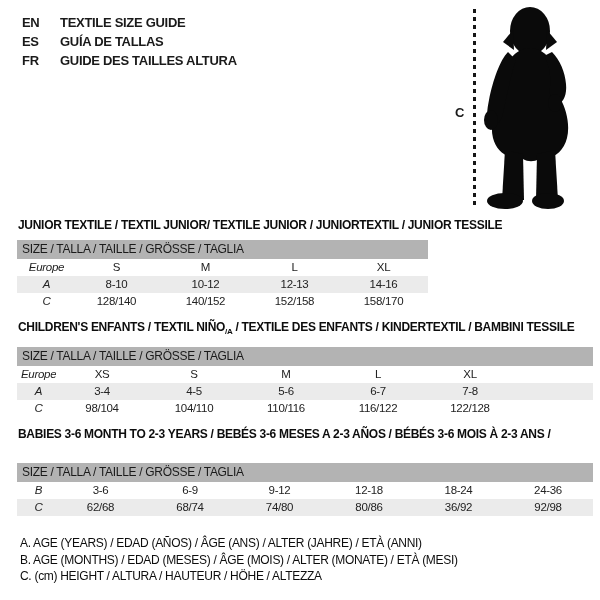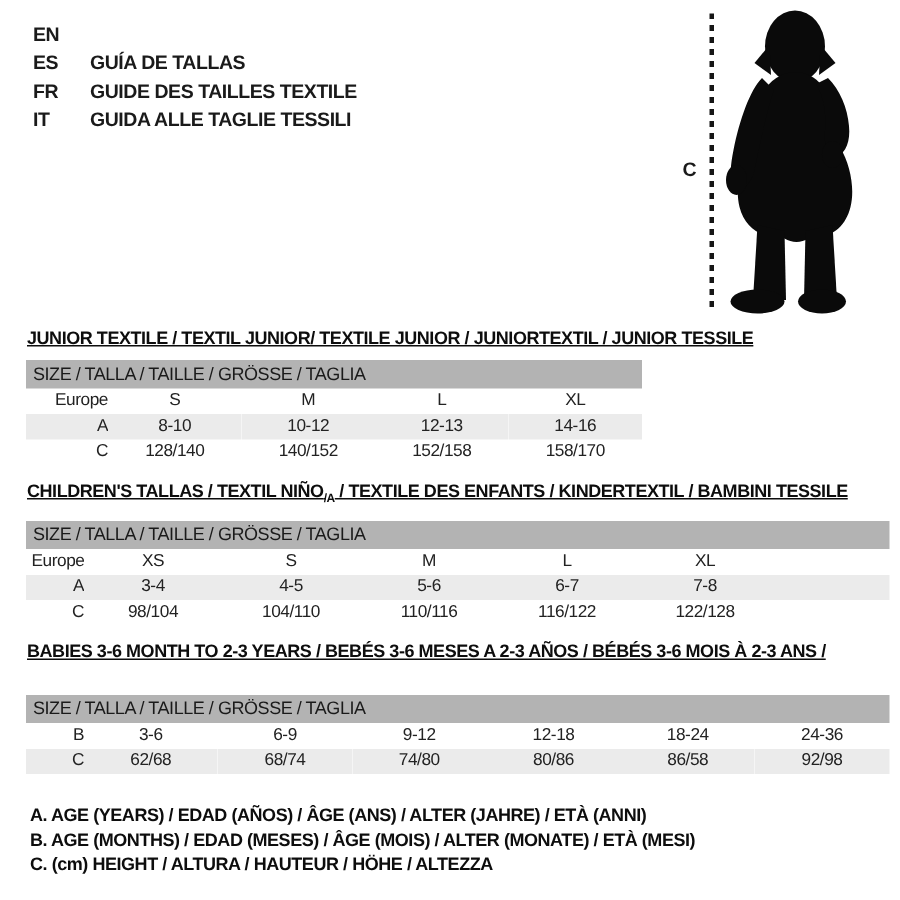--- a/index.html
+++ b/index.html
@@ -13,55 +13,52 @@
   .lang-code{width:38px;flex:0 0 38px;}
   .lang-title{white-space:nowrap;}
   
   .measure-line{
     position:absolute;left:473px;top:9px;width:3px;height:199px;
     background:repeating-linear-gradient(to bottom,#161616 0 4px,transparent 4px 8px);
   }
   .c-label{position:absolute;left:455px;top:105px;font-size:13px;font-weight:700;}
   .silhouette{position:absolute;left:478px;top:4px;}
   
-  .tbl-title{position:absolute;left:18px;font-size:12px;font-weight:700;white-space:nowrap;color:#0d0d0d;text-decoration:underline;}
+  .tbl-title{position:absolute;left:18px;font-size:12px;font-weight:700;white-space:nowrap;color:#0d0d0d;}
   .tbl-title sub{font-size:8px;}
   
   table.sizes{position:absolute;border-collapse:collapse;table-layout:fixed;font-size:11.5px;color:#222;}
   table.sizes td{padding:0;height:17px;line-height:17px;text-align:center;overflow:hidden;white-space:nowrap;}
-  table.sizes td.lbl{text-align:right;padding-left:4px;}
+  table.sizes td.lbl{text-align:center;padding-left:4px;font-style:italic;}
   table.sizes tr.bar td{
     background:#b3b3b3;height:19px;line-height:19px;text-align:left;padding-left:5px;
     color:#1a1a1a;font-size:12px;
   }
   table.sizes tr.alt td{background:#ebebeb;}
   
   .legend{position:absolute;left:20px;top:535px;}
-  .legend-line{height:16.5px;line-height:16.5px;font-size:12px;font-weight:700;white-space:nowrap;color:#0d0d0d;}
+  .legend-line{height:16.5px;line-height:16.5px;font-size:12px;font-weight:400;white-space:nowrap;color:#0d0d0d;}
 </style>
 </head>
 <body>
 
 <div id="canvas">
 
   <div class="lang-block">
     <div class="lang-row">
       <span class="lang-code">EN</span>
+      <span class="lang-title">TEXTILE SIZE GUIDE</span>
     </div>
     <div class="lang-row">
       <span class="lang-code">ES</span>
       <span class="lang-title">GUÍA DE TALLAS</span>
     </div>
     <div class="lang-row">
       <span class="lang-code">FR</span>
-      <span class="lang-title">GUIDE DES TAILLES TEXTILE</span>
-    </div>
-    <div class="lang-row">
-      <span class="lang-code">IT</span>
-      <span class="lang-title">GUIDA ALLE TAGLIE TESSILI</span>
+      <span class="lang-title">GUIDE DES TAILLES ALTURA</span>
     </div>
   </div>
 
   <div class="measure-line"></div>
   <span class="c-label">C</span>
   <svg class="silhouette" width="95" height="206" viewBox="0 0 95 206">
     <g fill="#0a0a0a">
       <ellipse cx="52" cy="27" rx="20" ry="24"></ellipse>
       <path d="M35,26 L25,38 L36,46 Z"></path>
       <path d="M69,26 L79,38 L68,46 Z"></path>
@@ -108,21 +105,21 @@
       <tr>
         <td class="lbl">C</td>
         <td>128/140</td>
         <td>140/152</td>
         <td>152/158</td>
         <td>158/170</td>
       </tr>
     </tbody>
   </table>
 
-  <div class="tbl-title" style="top:320px"><span>CHILDREN'S TALLAS / TEXTIL NIÑO</span><sub>/A</sub><span> / TEXTILE DES ENFANTS / KINDERTEXTIL / BAMBINI TESSILE</span></div>
+  <div class="tbl-title" style="top:320px"><span>CHILDREN'S ENFANTS / TEXTIL NIÑO</span><sub>/A</sub><span> / TEXTILE DES ENFANTS / KINDERTEXTIL / BAMBINI TESSILE</span></div>
   <table class="sizes" style="left:17px;top:347px;width:576px">
     <colgroup>
         <col style="width:39px">
         <col style="width:92px">
         <col style="width:92px">
         <col style="width:92px">
         <col style="width:92px">
         <col style="width:92px">
         <col style="width:77px">
       </colgroup>
@@ -183,21 +180,21 @@
         <td>12-18</td>
         <td>18-24</td>
         <td>24-36</td>
       </tr>
       <tr class="alt">
         <td class="lbl">C</td>
         <td>62/68</td>
         <td>68/74</td>
         <td>74/80</td>
         <td>80/86</td>
-        <td>86/58</td>
+        <td>36/92</td>
         <td>92/98</td>
       </tr>
     </tbody>
   </table>
 
   <div class="legend">
     <div class="legend-line">A. AGE (YEARS) / EDAD (AÑOS) / ÂGE (ANS) / ALTER (JAHRE) / ETÀ (ANNI)</div>
     <div class="legend-line">B. AGE (MONTHS) / EDAD (MESES) / ÂGE (MOIS) / ALTER (MONATE) / ETÀ (MESI)</div>
     <div class="legend-line">C. (cm) HEIGHT / ALTURA / HAUTEUR / HÖHE / ALTEZZA</div>
   </div>

